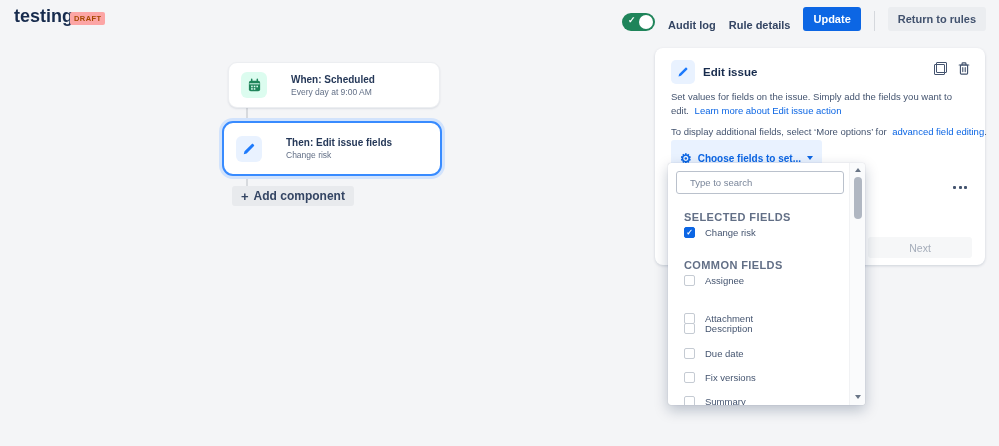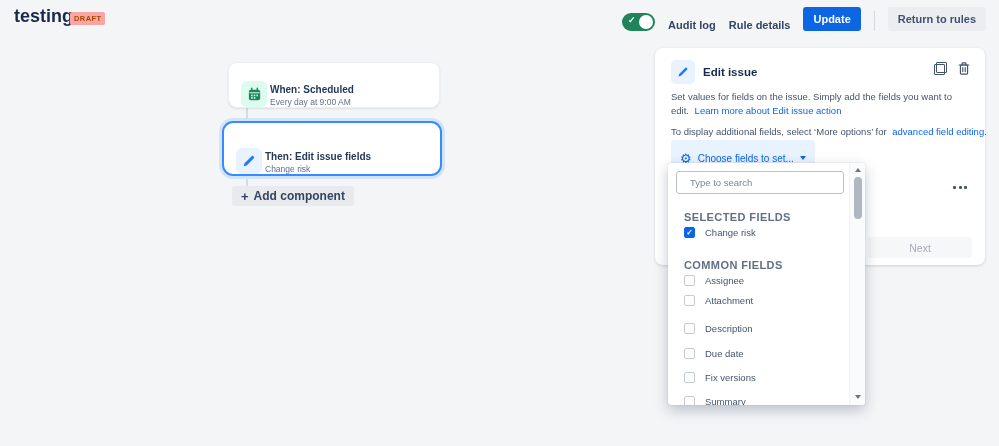--- a/index.html
+++ b/index.html
@@ -21,21 +21,21 @@
                  font-size:11px; font-weight:600; padding:6px 10px; cursor:pointer; }
   .vdiv { width:1px; height:20px; background:#d5d8dd; }
   .btn-subtle { background:#ebedf0; color:#42526e; border:none; border-radius:3px; font-family:inherit;
                 font-size:11px; font-weight:600; padding:6px 10px; cursor:pointer; }
 
   
   .connector { position:absolute; width:2px; background:#d7dade; }
   .conn-1 { left:246px; top:108px; height:14px; }
   .conn-2 { left:246px; top:177px; height:10px; }
   .comp-card { position:absolute; background:#fff; border:1px solid #eceef1; border-radius:9px;
-               box-shadow:0 1px 2px rgba(9,30,66,.10); display:flex; align-items:flex-end; padding:0 12px; gap:3px; cursor:pointer; }
+               box-shadow:0 1px 2px rgba(9,30,66,.10); display:flex; align-items:center; padding:0 12px; gap:24px; cursor:pointer; }
   .card-trigger { left:228px; top:62px; width:212px; height:46px; }
   .card-action { left:222px; top:121px; width:220px; height:55px; border:2px solid #388bff;
                  border-radius:11px; box-shadow:0 0 0 3px #d2e3fc; }
   .comp-icon { width:26px; height:26px; border-radius:6px; display:flex; align-items:center; justify-content:center; flex:0 0 auto; }
   .icon-green { background:#dcfcef; }
   .icon-blue { background:#e9f2ff; }
   .comp-title { font-size:10px; font-weight:700; color:#253858; }
   .comp-sub { font-size:8.5px; color:#626f86; margin-top:2px; }
   .add-component { position:absolute; left:232px; top:186px; height:20px; background:#e8eaed; border:none;
                    border-radius:3px; font-family:inherit; font-size:12px; font-weight:600; color:#344563;
@@ -53,21 +53,21 @@
   .copy-icon::after { content:""; position:absolute; left:0; bottom:0; width:9px; height:9px; border:1.4px solid #44546f; border-radius:1px; }
   .copy-icon::before { content:""; position:absolute; right:0; top:0; width:9px; height:9px; border:1.4px solid #44546f; border-radius:1px; background:#fff; }
   .trash-btn { cursor:pointer; display:flex; }
   .panel-p { position:absolute; left:16px; width:300px; font-size:9.5px; line-height:14px; color:#44546f; }
   .p1 { top:42px; }
   .p2 { top:77px; white-space:nowrap; }
   .inline-link { color:#0c66e4; cursor:pointer; }
   .link-gap { margin-left:3px; }
   .choose-btn { position:absolute; left:16px; top:92px; height:36px; background:#e9f2ff; border:none; border-radius:3px;
                 display:flex; align-items:center; gap:6px; padding:0 9px; font-family:inherit; font-size:10px;
-                font-weight:400; color:#0c66e4; cursor:pointer; }
+                font-weight:700; color:#0c66e4; cursor:pointer; }
   .gear-glyph::before { content:"\2699"; font-size:13px; line-height:1; color:#0c66e4; }
   .chev-down { width:0; height:0; border-left:3.5px solid transparent; border-right:3.5px solid transparent; border-top:4.5px solid #0c66e4; }
   .more-dots { position:absolute; right:18px; top:138px; display:flex; gap:2.5px; cursor:pointer; }
   .more-dots i { width:3px; height:3px; border-radius:1px; background:#44546f; }
   .next-btn { position:absolute; left:213px; top:189px; width:104px; height:21px; background:#f6f7f8; border:none;
               border-radius:3px; font-family:inherit; font-size:10.5px; color:#a5adba; cursor:default; }
 
   
   .dropdown { position:absolute; left:668px; top:163px; width:197px; height:242px; background:#fff; border-radius:3px;
               box-shadow:0 0 1px rgba(9,30,66,.3), 0 5px 14px rgba(9,30,66,.25); z-index:30; overflow:hidden; }
@@ -76,21 +76,21 @@
   .dd-search::placeholder { color:#7a869a; }
   .dd-section { position:absolute; left:16px; font-size:11px; font-weight:700; letter-spacing:.4px; color:#626f86; }
   .sec-selected { top:48px; }
   .sec-common { top:96px; }
   .dd-item { position:absolute; left:16px; display:flex; align-items:center; gap:10px; cursor:pointer; height:14px; }
   .dd-label { font-size:9.5px; color:#44546f; }
   .checkbox { width:11px; height:11px; border:1px solid #c5cbd3; border-radius:2px; background:#fff; flex:0 0 auto;
               display:flex; align-items:center; justify-content:center; }
   .checkbox.checked { background:#0c66e4; border-color:#0c66e4; }
   .checkbox.checked::after { content:"\2713"; color:#fff; font-size:8px; font-weight:700; }
-  .it-0 { top:62px; } .it-1 { top:110px; } .it-2 { top:130px; } .it-3 { top:158px; }
+  .it-0 { top:62px; } .it-1 { top:110px; } .it-2 { top:148px; } .it-3 { top:158px; }
   .it-4 { top:183px; } .it-5 { top:207px; } .it-6 { top:231px; }
 
   
   .dd-scrollbar { position:absolute; right:0; top:0; width:16px; height:242px; background:#fafbfc; border-left:1px solid #f1f2f4; }
   .sb-up { position:absolute; left:4.5px; top:5px; width:0; height:0; border-left:3.5px solid transparent;
            border-right:3.5px solid transparent; border-bottom:4.5px solid #697586; }
   .sb-down { position:absolute; left:4.5px; bottom:6px; width:0; height:0; border-left:3.5px solid transparent;
              border-right:3.5px solid transparent; border-top:4.5px solid #697586; }
   .sb-thumb { position:absolute; left:3.5px; top:14px; width:8px; height:42px; border-radius:4px; background:#b0b7c2; cursor:grab; }
 </style>

